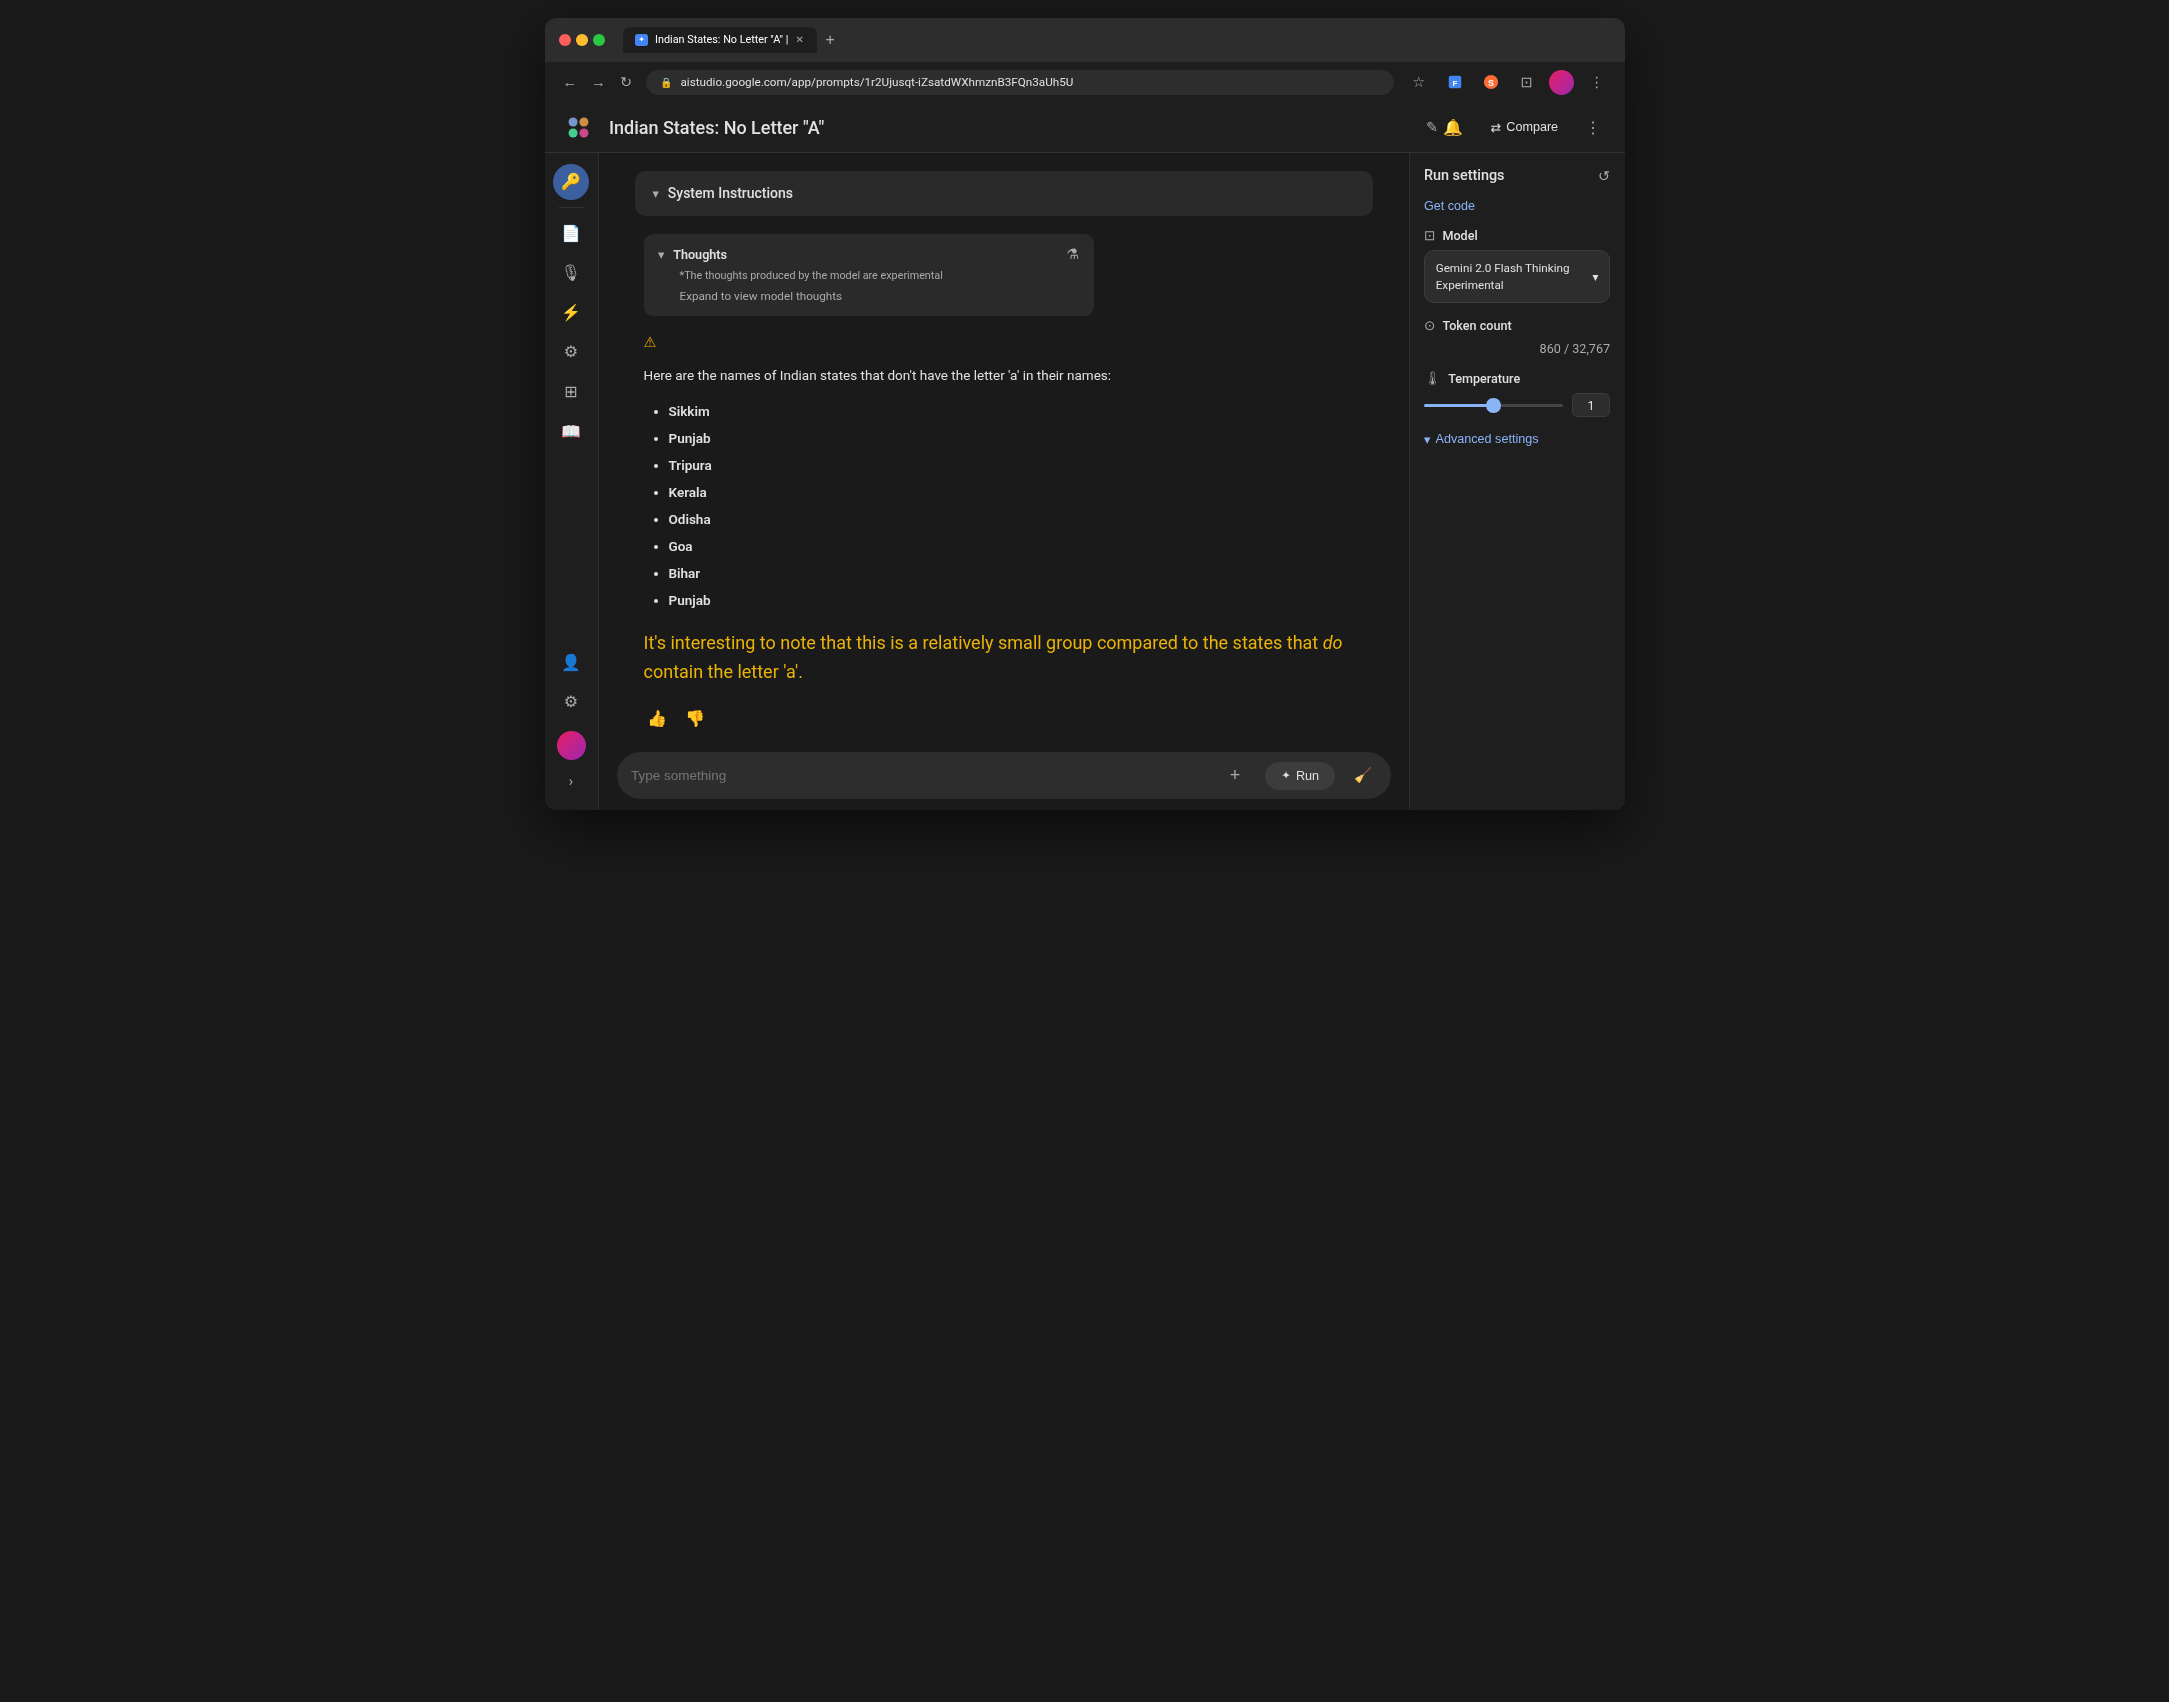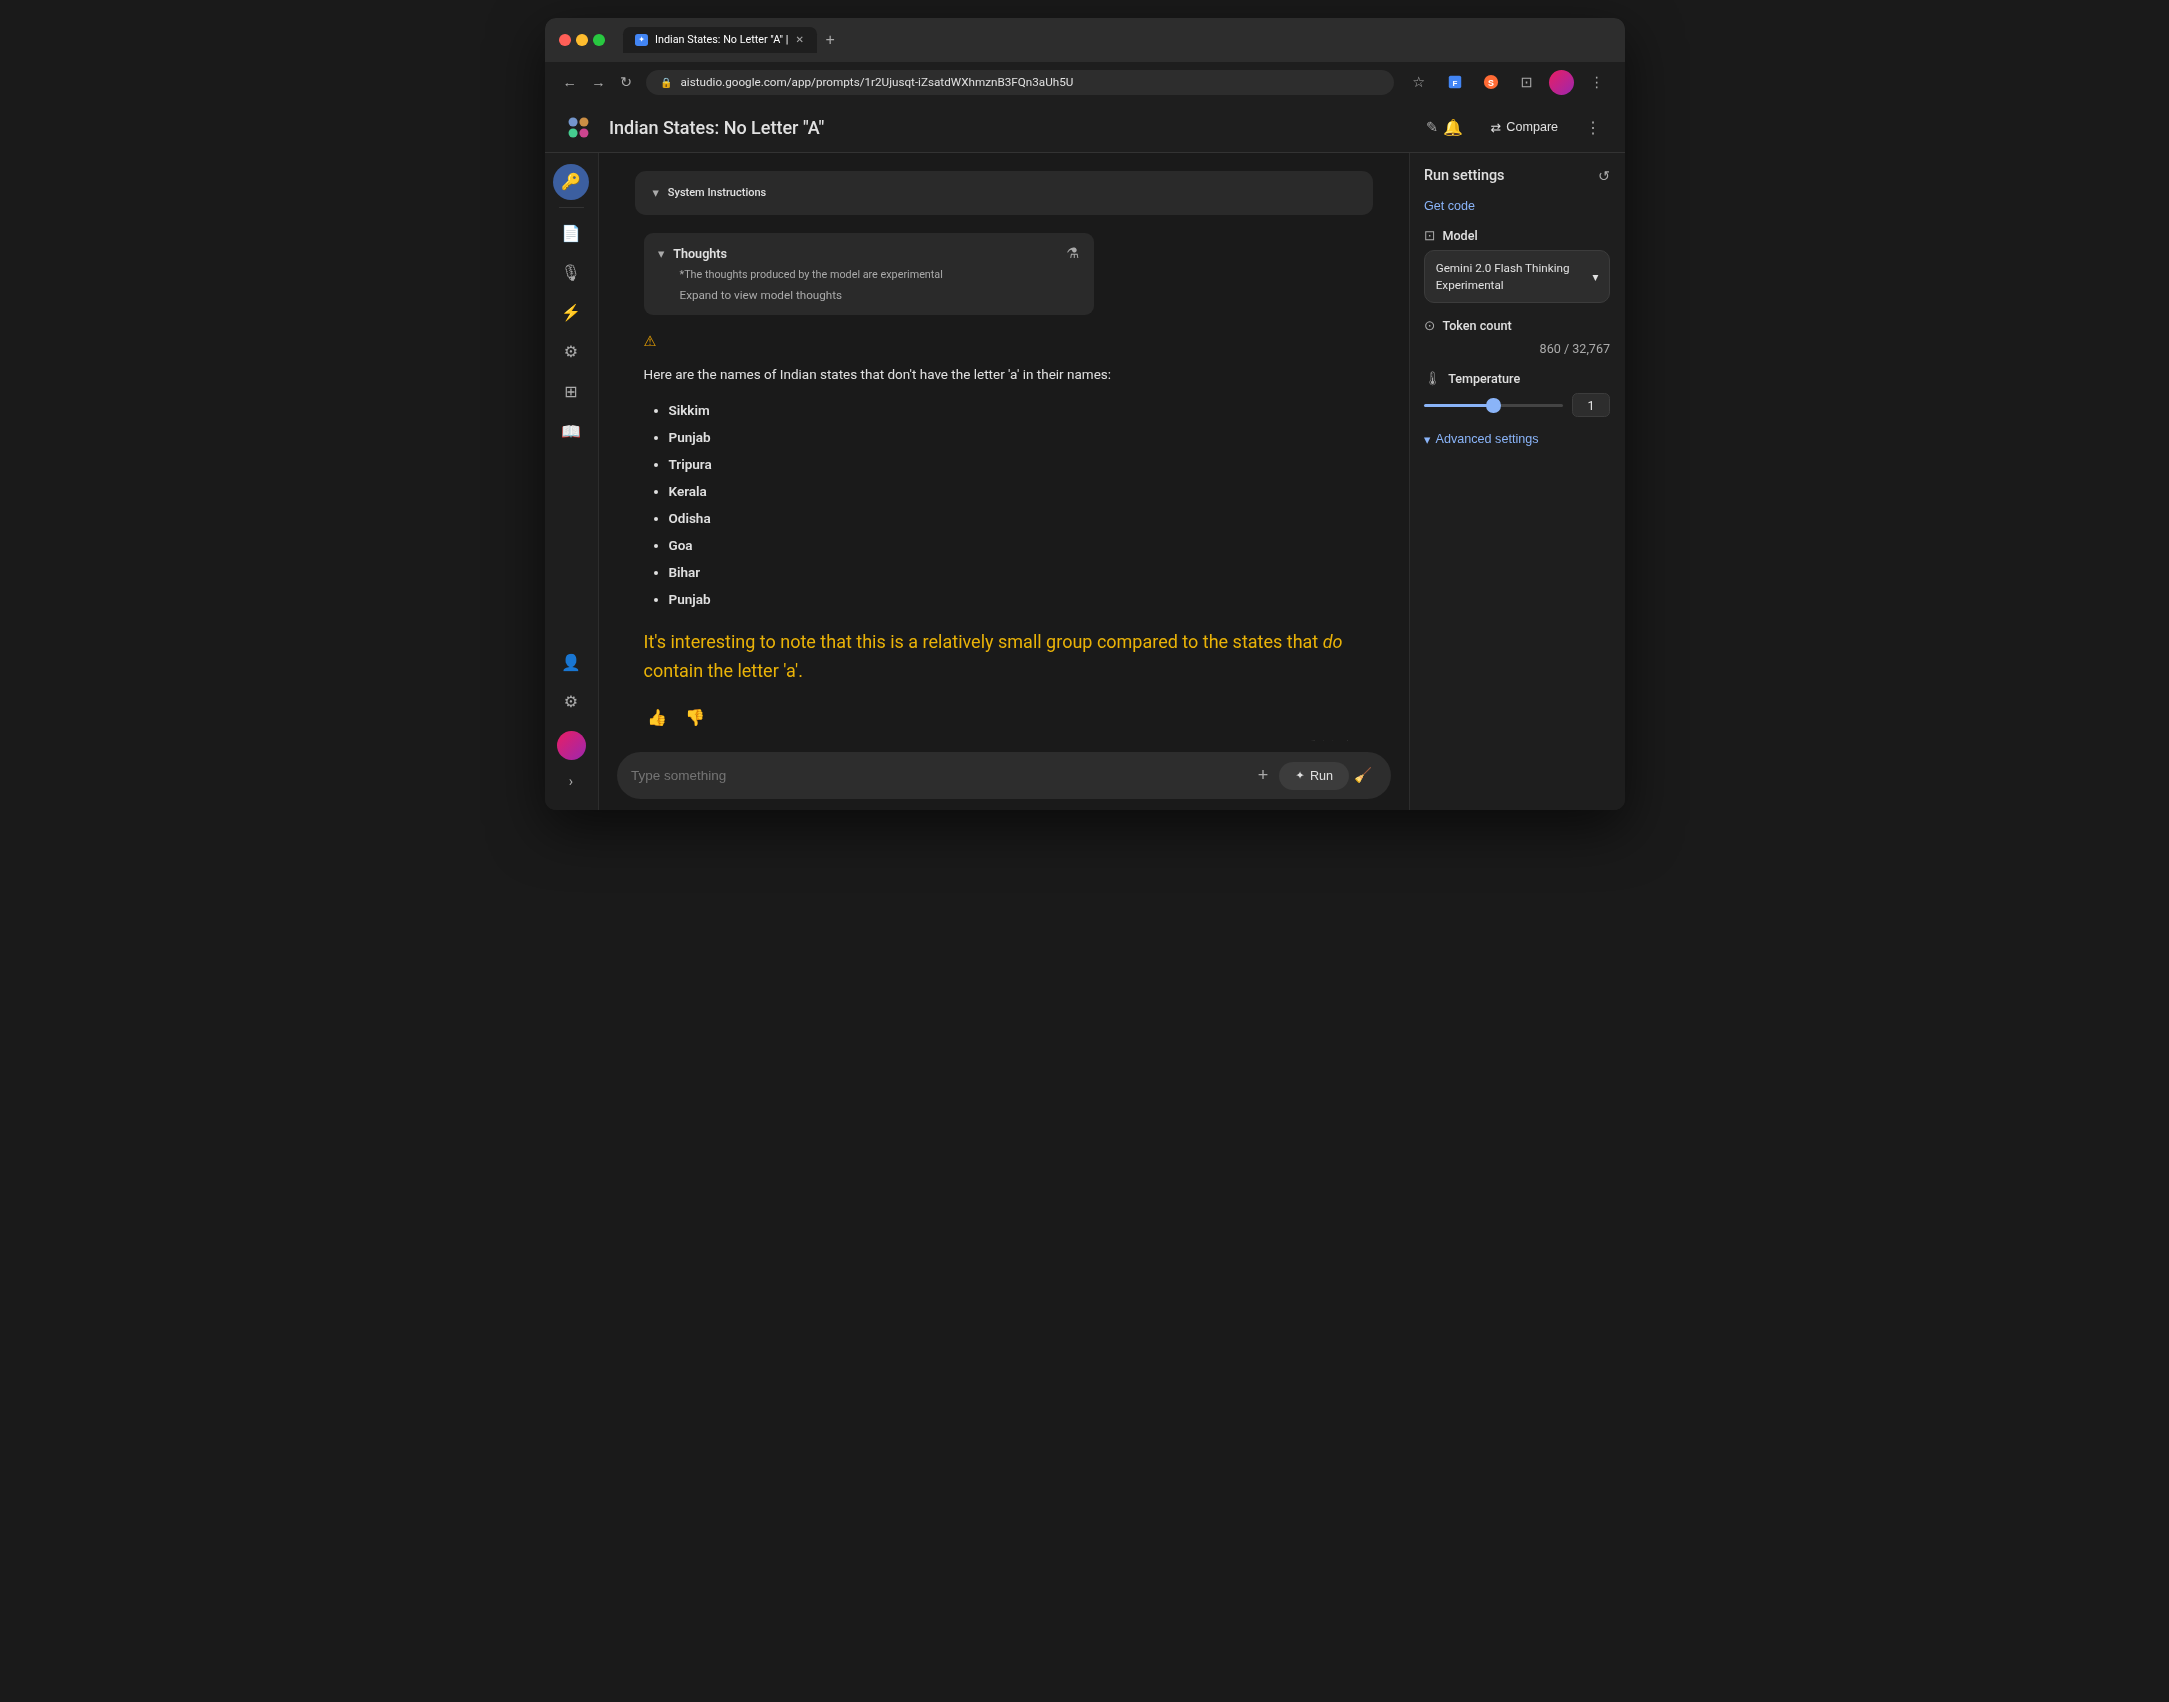--- a/index.html
+++ b/index.html
@@ -295,21 +295,21 @@
       margin-bottom: 18px;
       display: flex;
       align-items: center;
       gap: 9px;
     }
     .collapse-icon {
       color: #aaa;
       font-size: 12.6px;
     }
     .system-instructions-label {
-      font-size: 11px;
+      font-size: 14px;
       font-weight: 500;
       color: #e0e0e0;
     }
 
     
     .response-area {
       padding: 0 9px;
     }
 
     
@@ -413,21 +413,21 @@
     }
 
     
     .input-bar {
       background: #2d2d2d;
       border-radius: 25px;
       margin: 10.8px 18px;
       padding: 9px 14.4px;
       display: flex;
       align-items: center;
-      gap: 2px;
+      gap: 16px;
       flex-shrink: 0;
     }
     .input-field {
       flex: 1;
       background: none;
       border: none;
       color: #aaa;
       font-size: 13.5px;
       outline: none;
     }

